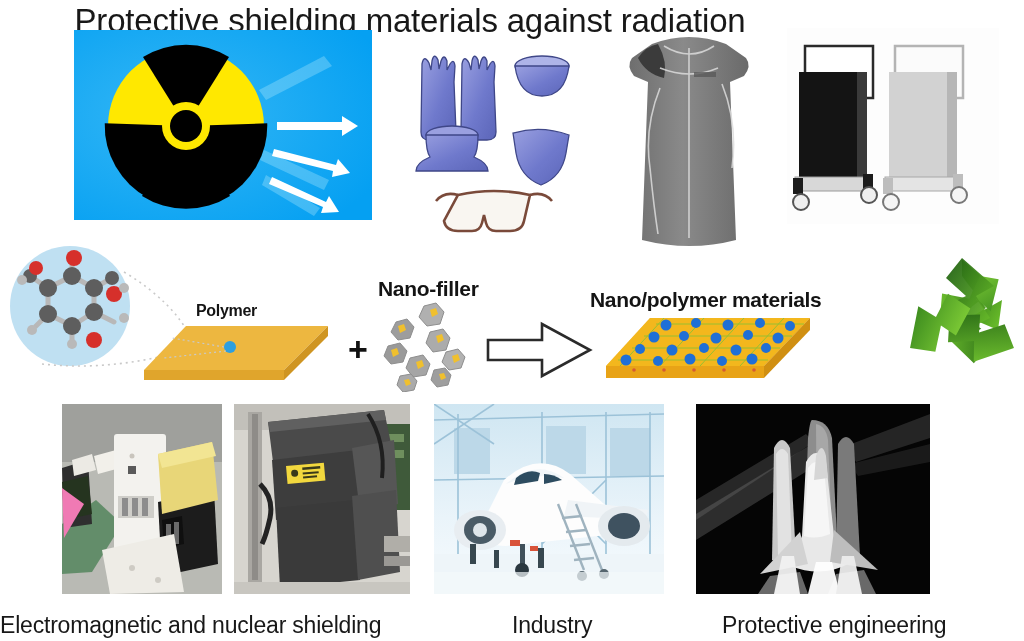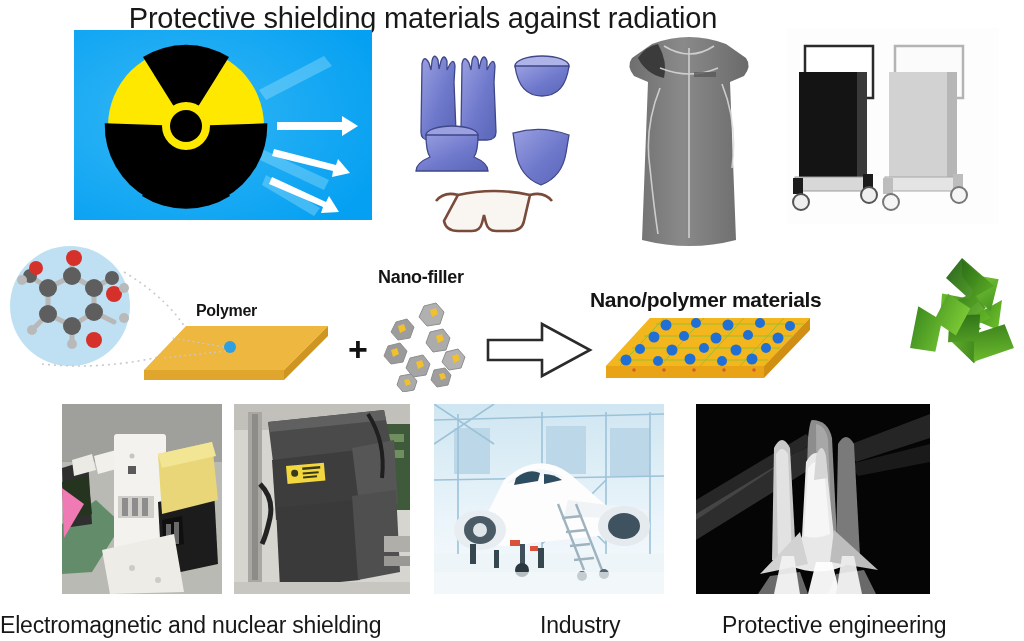--- a/index.html
+++ b/index.html
@@ -12,23 +12,23 @@
     width: 1024px;
     height: 641px;
     position: relative;
     overflow: hidden;
     color: #1a1a1a;
   }
   .abs { position: absolute; }
 
   
   #title {
-    left: 13px; top: 0; width: 820px;
+    left: 0; top: 0; width: 820px;
     text-align: center;
-    font-size: 29px;
+    font-size: 33px;
     letter-spacing: -0.2px;
     color: #181818;
     top: 2px;
   }
 
   
   #hazard-panel {
     left: 74px; top: 30px; width: 298px; height: 190px;
     background: linear-gradient(115deg,#1ea8e8 0%, #12a5ef 40%, #0aa0f0 100%);
     overflow: hidden;
@@ -45,40 +45,40 @@
     background: #fdfdfd;
   }
 
   
   .mid-label {
     font-weight: bold;
     color: #141414;
     letter-spacing: -0.3px;
   }
   #polymer-label { left: 196px; top: 302px; font-size: 16px; }
-  #nanofiller-label { left: 378px; top: 267px; font-size: 18px; }
+  #nanofiller-label { left: 378px; top: 277px; font-size: 21px; }
   #composite-label { left: 590px; top: 288px; font-size: 21px; }
 
   #plus-sign {
     left: 348px; top: 332px;
     font-size: 34px; font-weight: bold; color: #111;
     line-height: 1;
   }
 
   
   .photo { position: absolute; overflow: hidden; }
   .caption {
     position: absolute;
     font-size: 23px;
     color: #181818;
     letter-spacing: -0.2px;
     white-space: nowrap;
   }
   #cap-emi { left: 0px; top: 612px; }
-  #cap-industry { left: 540px; top: 612px; }
+  #cap-industry { left: 512px; top: 612px; }
   #cap-aero { left: 722px; top: 612px; }
 </style>
 </head>
 <body>
 
 <div class="abs" id="title">Protective shielding materials against radiation</div>
 
 <div class="abs" id="hazard-panel">
   <svg width="298" height="190" viewBox="0 0 298 190">
     <defs>

